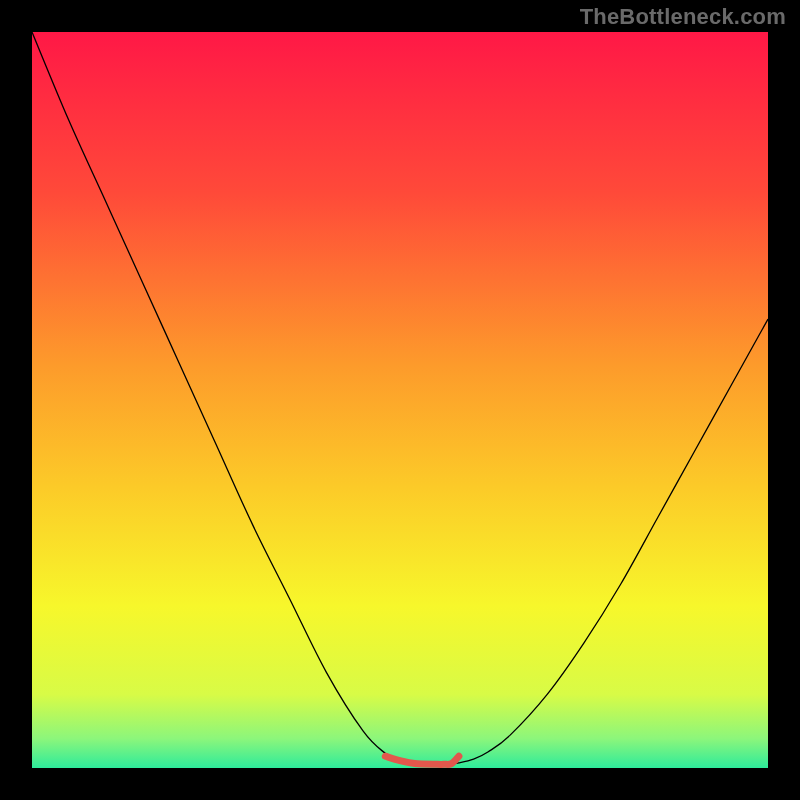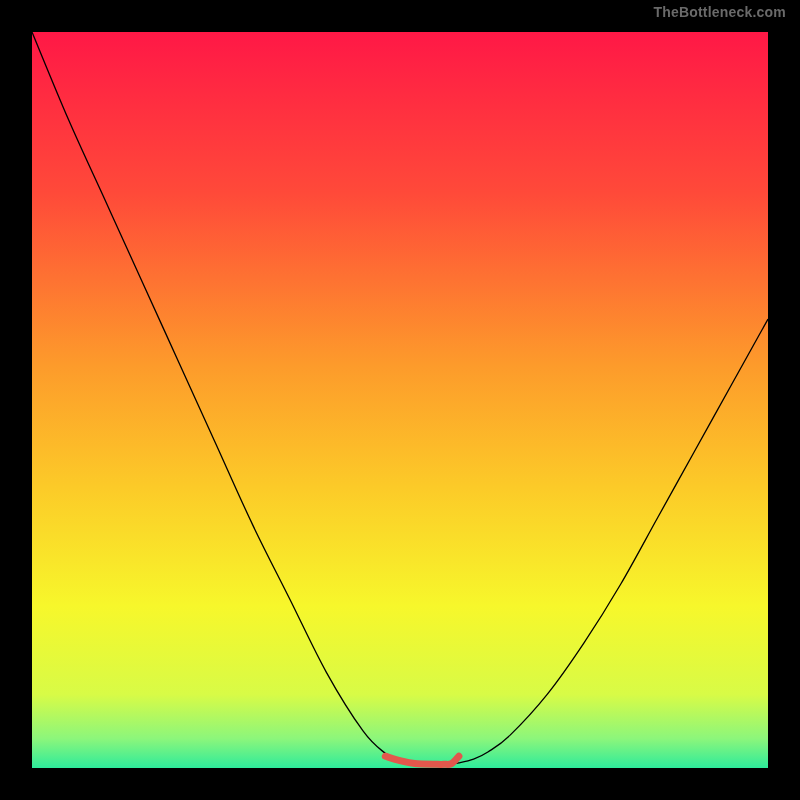--- a/index.html
+++ b/index.html
@@ -9,21 +9,21 @@
     height: 800px;
     background: #000000;
     font-family: Arial, Helvetica, sans-serif;
     overflow: hidden;
   }
   .watermark {
     position: absolute;
     top: 4px;
     right: 14px;
     color: #6a6a6a;
-    font-size: 14px;
+    font-size: 22px;
     font-weight: 600;
     letter-spacing: 0.2px;
     z-index: 10;
   }
   .plot-area {
     position: absolute;
     left: 32px;
     top: 32px;
     width: 736px;
     height: 736px;

